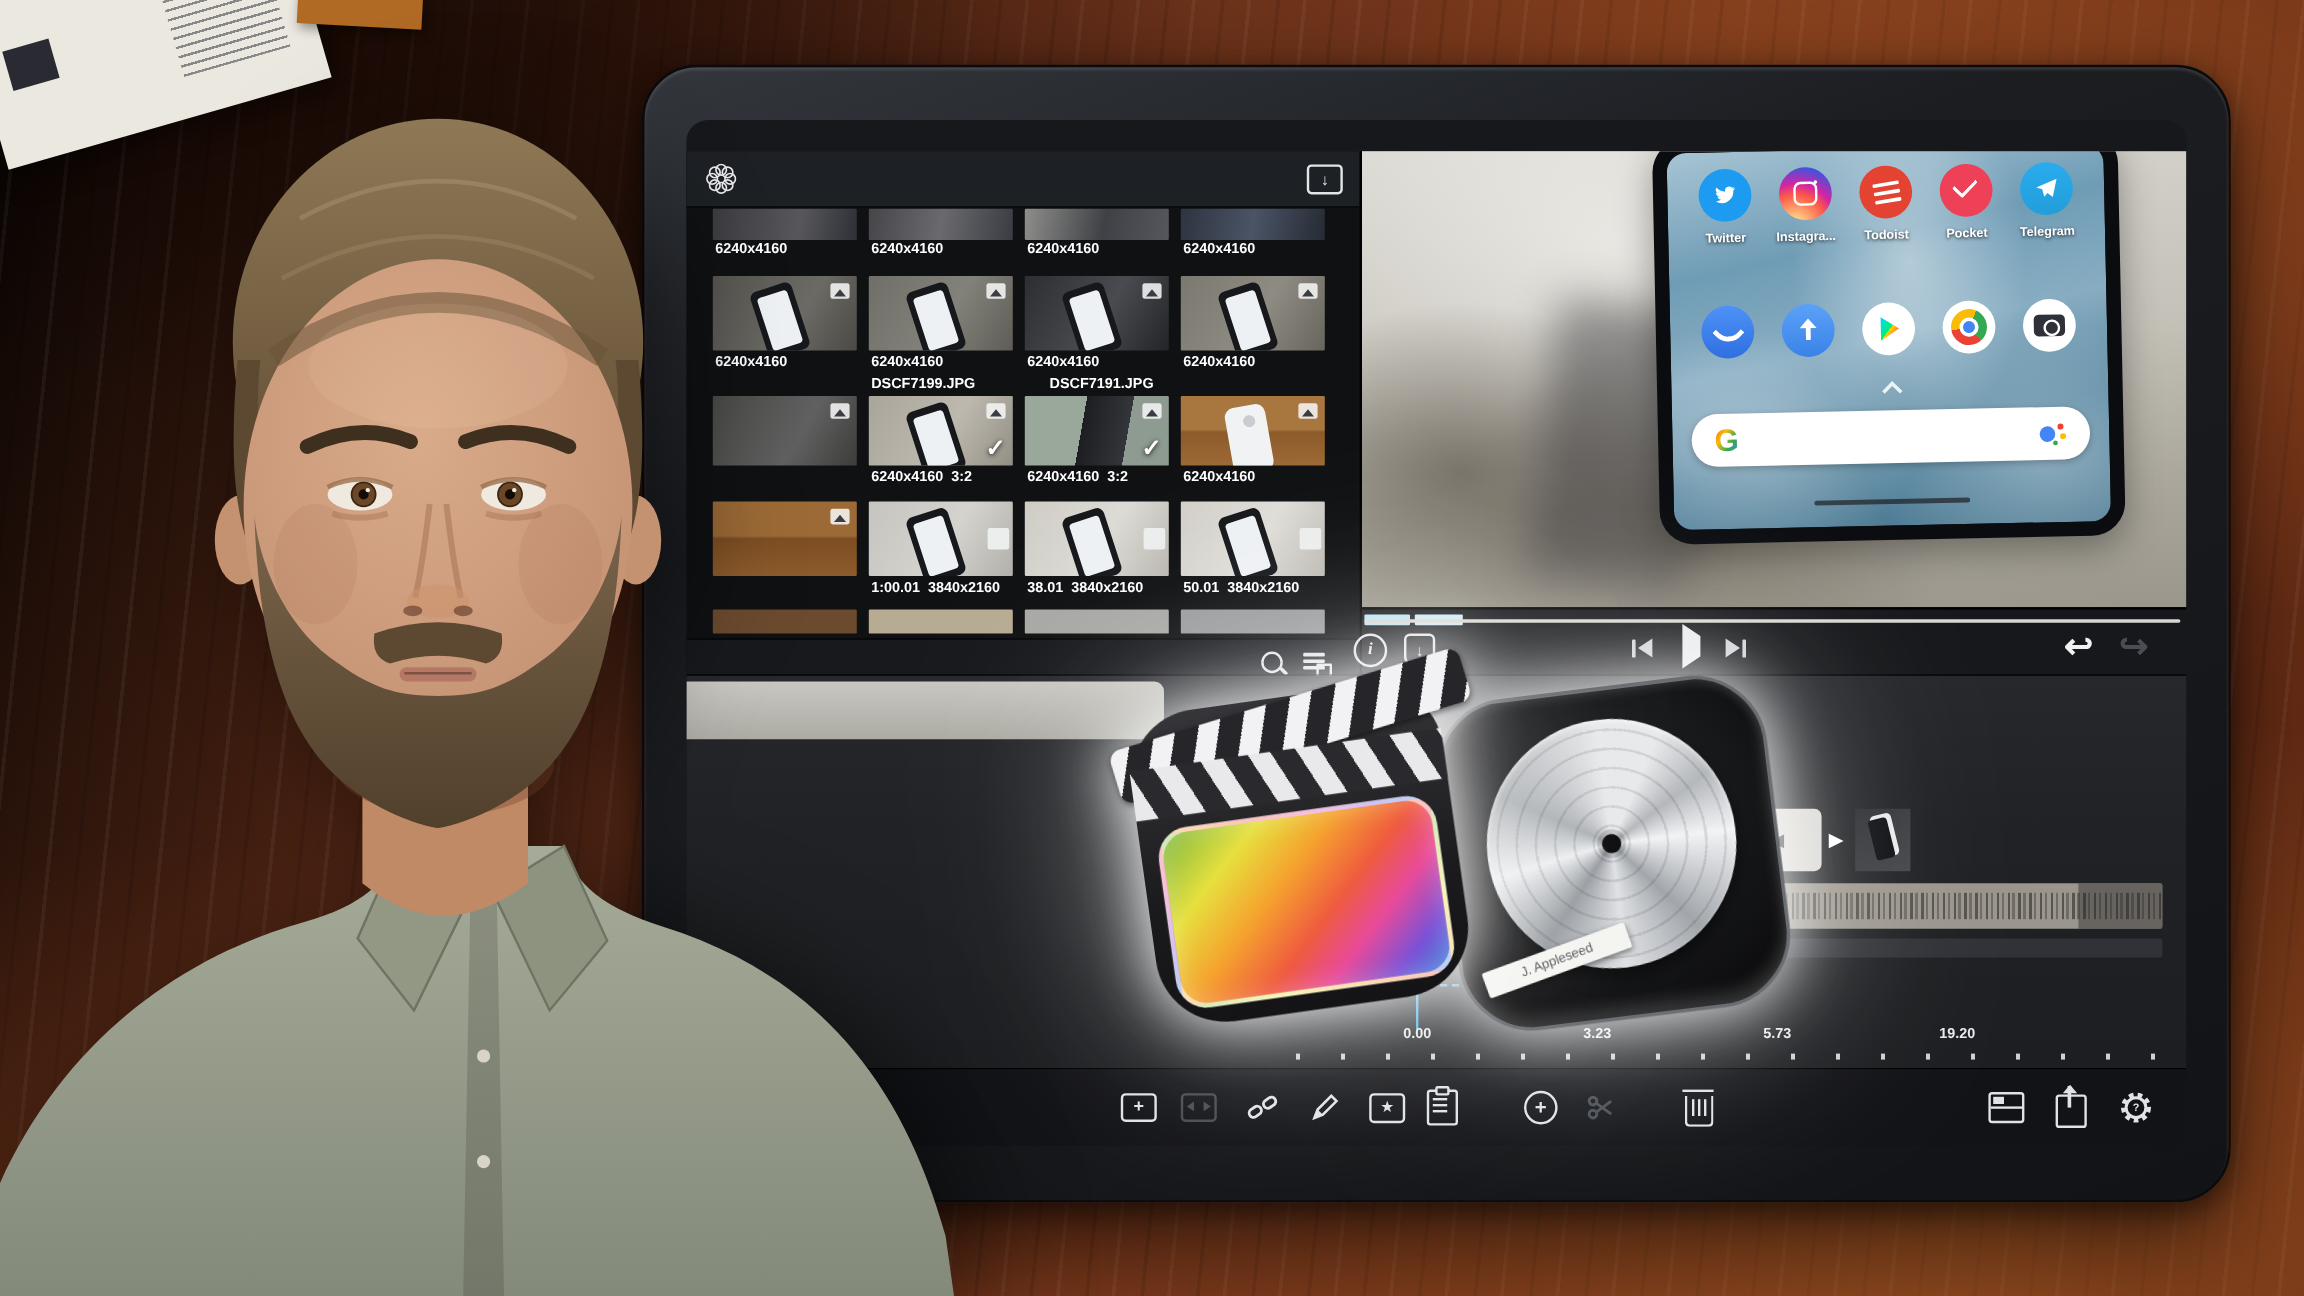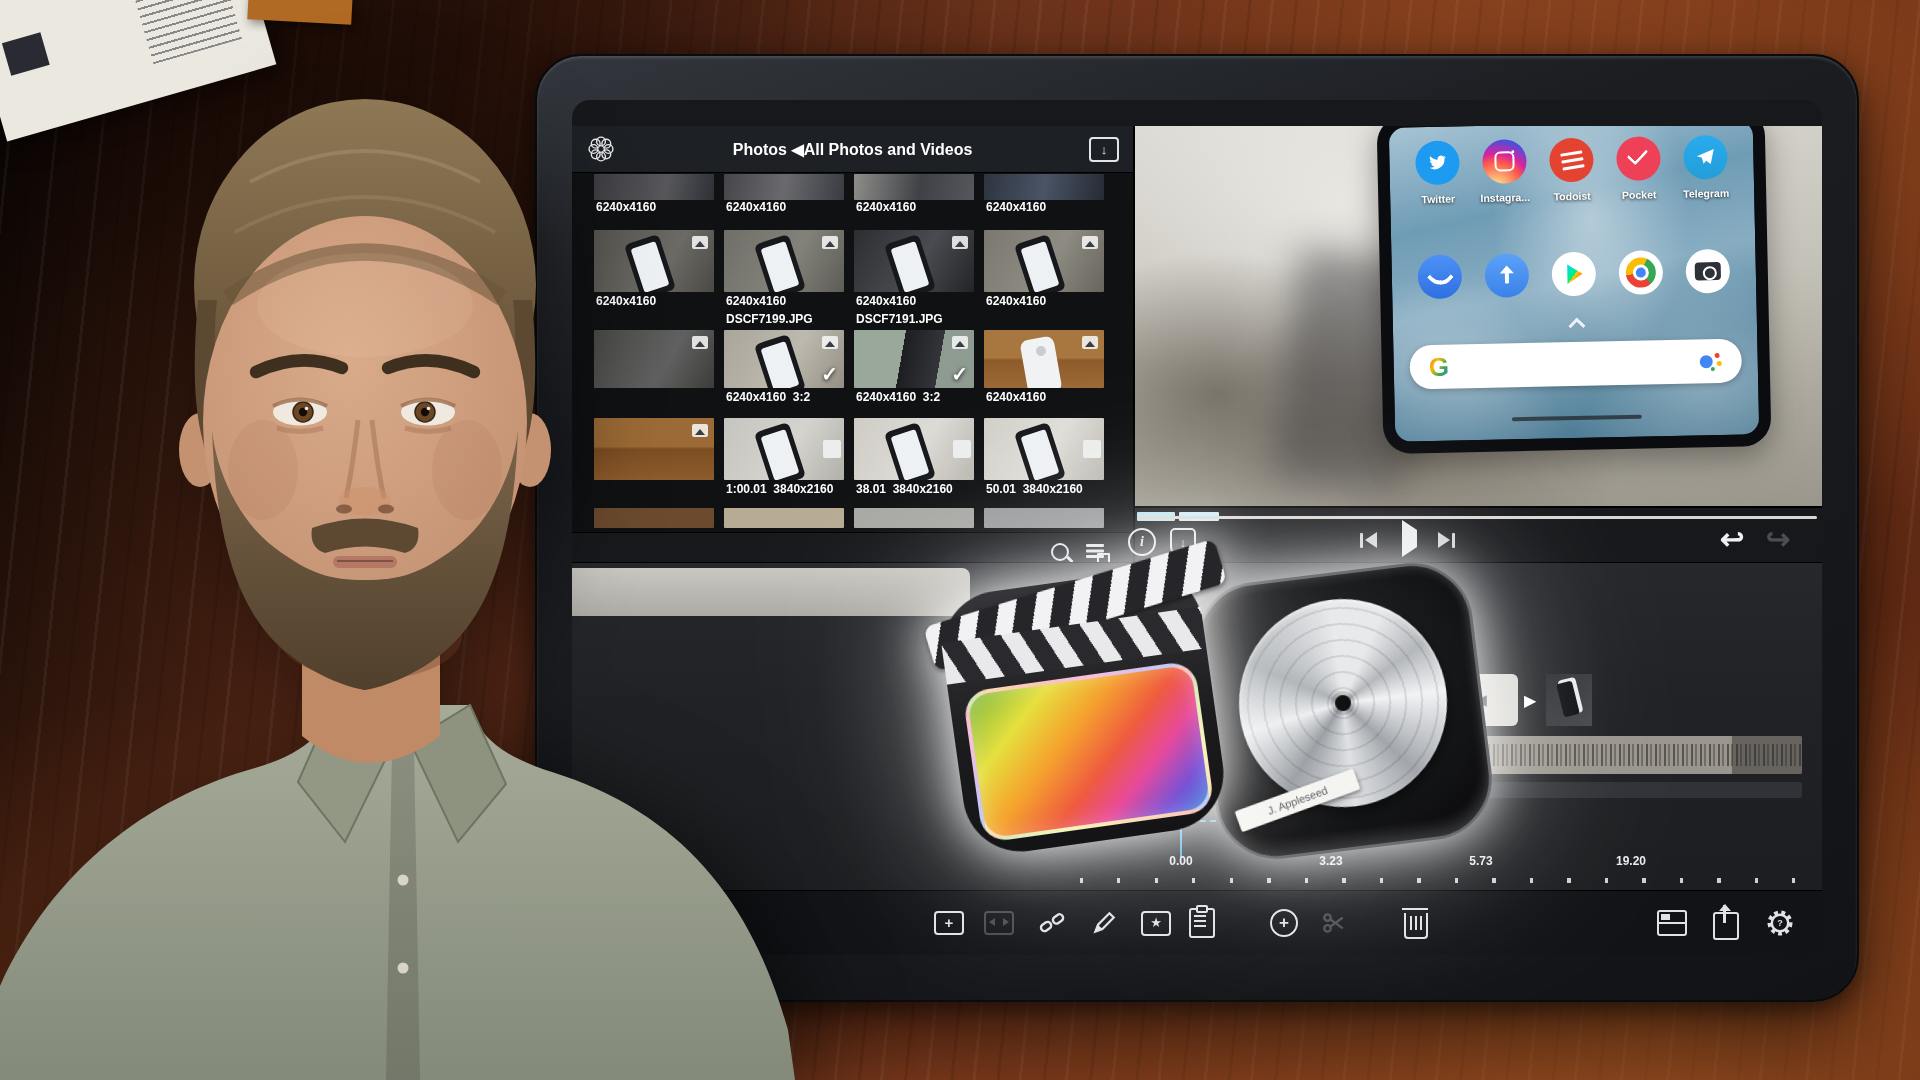--- a/index.html
+++ b/index.html
@@ -263,24 +263,20 @@
               <circle cx="13" cy="5.5" r="4.4"></circle>
                 <circle cx="18.3" cy="7.7" r="4.4"></circle>
               <circle cx="20.5" cy="13" r="4.4"></circle>
                 <circle cx="18.3" cy="18.3" r="4.4"></circle>
               <circle cx="13" cy="20.5" r="4.4"></circle>
                 <circle cx="7.7" cy="18.3" r="4.4"></circle>
               <circle cx="5.5" cy="13" r="4.4"></circle>
                 <circle cx="7.7" cy="7.7" r="4.4"></circle>
             </g>
           </svg>
-          <div class="lib-title">
-            <span>Photos</span>
-            <span>◀All Photos and Videos</span>
-          </div>
           <div class="import-btn">
             <span>↓</span>
           </div>
         </div>
 
         <div class="thumb" style="left:22px;top:48px;height:26px;background:linear-gradient(100deg,#3c3c40,#57575b 60%,#2e3036);"></div>
         <div class="thumb" style="left:152px;top:48px;height:26px;background:linear-gradient(100deg,#46464a,#6a6a6e 50%,#3a3c42);"></div>
         <div class="thumb" style="left:282px;top:48px;height:26px;background:linear-gradient(100deg,#8e8e8a,#3f4146 55%,#55575c);"></div>
         <div class="thumb" style="left:412px;top:48px;height:26px;background:linear-gradient(100deg,#2e3440,#4a5465 50%,#262b34);"></div>
         <div class="cell-label" style="left:24px;top:74px;">6240x4160</div>
@@ -298,21 +294,21 @@
             <span class="bimg"></span>
           </div>
         <div class="thumb ph" style="left:412px;top:104px;height:62px;background:linear-gradient(120deg,#7a786f,#8d8b82 55%,#67655c);">
             <span class="bimg"></span>
           </div>
         <div class="cell-label" style="left:24px;top:168px;">6240x4160</div>
         <div class="cell-label" style="left:154px;top:168px;">6240x4160</div>
         <div class="cell-label" style="left:284px;top:168px;">6240x4160</div>
         <div class="cell-label" style="left:414px;top:168px;">6240x4160</div>
         <div class="cell-label" style="left:154px;top:186px;">DSCF7199.JPG</div>
-        <div class="cell-label" style="left:284px;top:186px;">DSCF7191.JPG</div>
+        <div class="cell-label" style="left:284px;top:186px;text-align:center;">DSCF7191.JPG</div>
 
         <div class="thumb" style="left:22px;top:204px;height:58px;background:linear-gradient(120deg,#4a4a48,#606060 60%,#3c3c3a);">
             <span class="bimg"></span>
           </div>
         <div class="thumb ph" style="left:152px;top:204px;height:58px;background:linear-gradient(120deg,#a9a59b,#bdb9af 55%,#938f85);">
           <span class="bimg"></span>
           <span class="chk">✓</span>
         </div>
         <div class="thumb" style="left:282px;top:204px;height:58px;background:linear-gradient(100deg,#9aa79b 40%,#1d1e22 40%,#34353a 70%,#8e9b90 70%);">
           <span class="bimg"></span>

